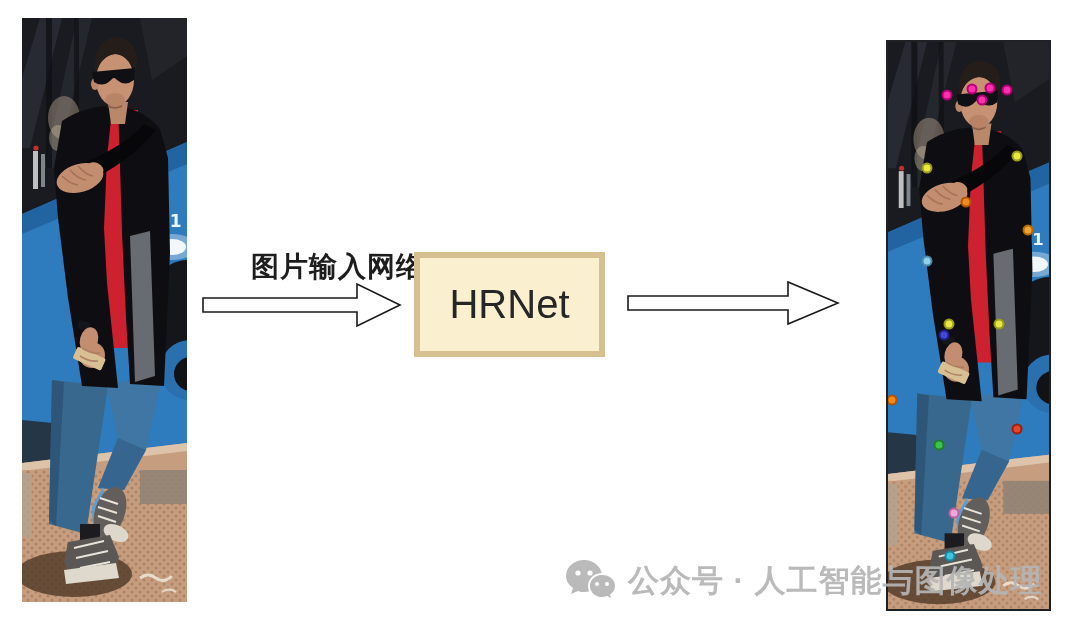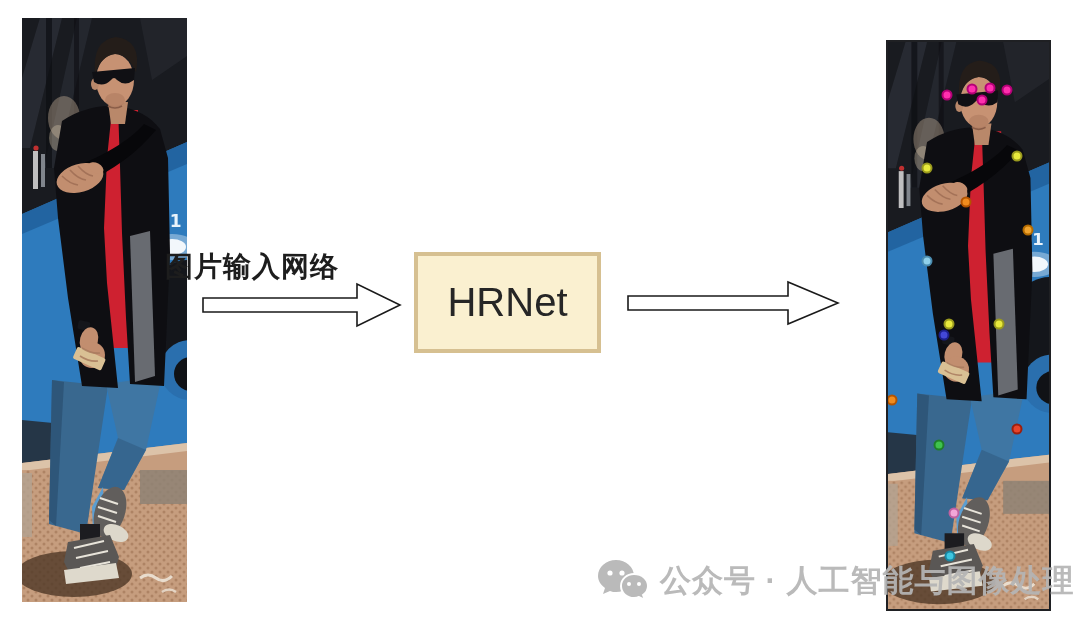--- a/index.html
+++ b/index.html
@@ -5,43 +5,43 @@
   html,body{margin:0;padding:0;background:#ffffff;}
   .canvas{
     position:relative; width:1080px; height:622px; background:#ffffff;
     overflow:hidden; font-family:"Liberation Sans", sans-serif;
   }
   .photo-frame{position:absolute; overflow:hidden; background:#1a1b20;}
   .photo-frame svg{display:block; width:100%; height:100%;}
   .photo-left{left:22px; top:18px; width:165px; height:584px;}
   .photo-right{left:886px; top:40px; width:161px; height:567px; border:2px solid #1f2023; box-sizing:content-box;}
   .flow-label{
-    position:absolute; width:260px; text-align:left;
+    position:absolute; width:260px; text-align:right;
     font-size:28px; font-weight:bold; color:#1d1d1d; letter-spacing:1px;
     white-space:nowrap;
   }
   .label-input{left:165px; top:248px;}
   .label-output{left:598px; top:246px;}
   .arrow{position:absolute;}
   .arrow-left{left:202px; top:282px;}
   .arrow-right{left:627px; top:280px;}
   .model-box{
     position:absolute; left:414px; top:252px; width:179px; height:93px;
-    background:#faf0d0; border:4px solid #14532d;
+    background:#faf0d0; border:6px solid #14532d;
     display:flex; align-items:center; justify-content:center;
   }
   .model-box span{font-size:40px; color:#262626;}
   .keypoints{position:absolute; inset:0; z-index:3;}
   .kp{
     position:absolute; width:7px; height:7px; border-radius:50%;
     border:2px solid rgba(40,0,40,0.45);
     transform:translate(-50%,-50%);
   }
   .watermark{
-    position:absolute; left:596px; top:558px; z-index:6;
+    position:absolute; left:564px; top:558px; z-index:6;
     display:flex; align-items:center; gap:10px;
     color:#b5b5b5; font-size:31px; font-weight:bold; letter-spacing:1px;
     white-space:nowrap; opacity:0.93;
   }
   .watermark .wicon{flex:0 0 auto;}
 </style>
 </head>
 <body>
 
 <div class="canvas">

